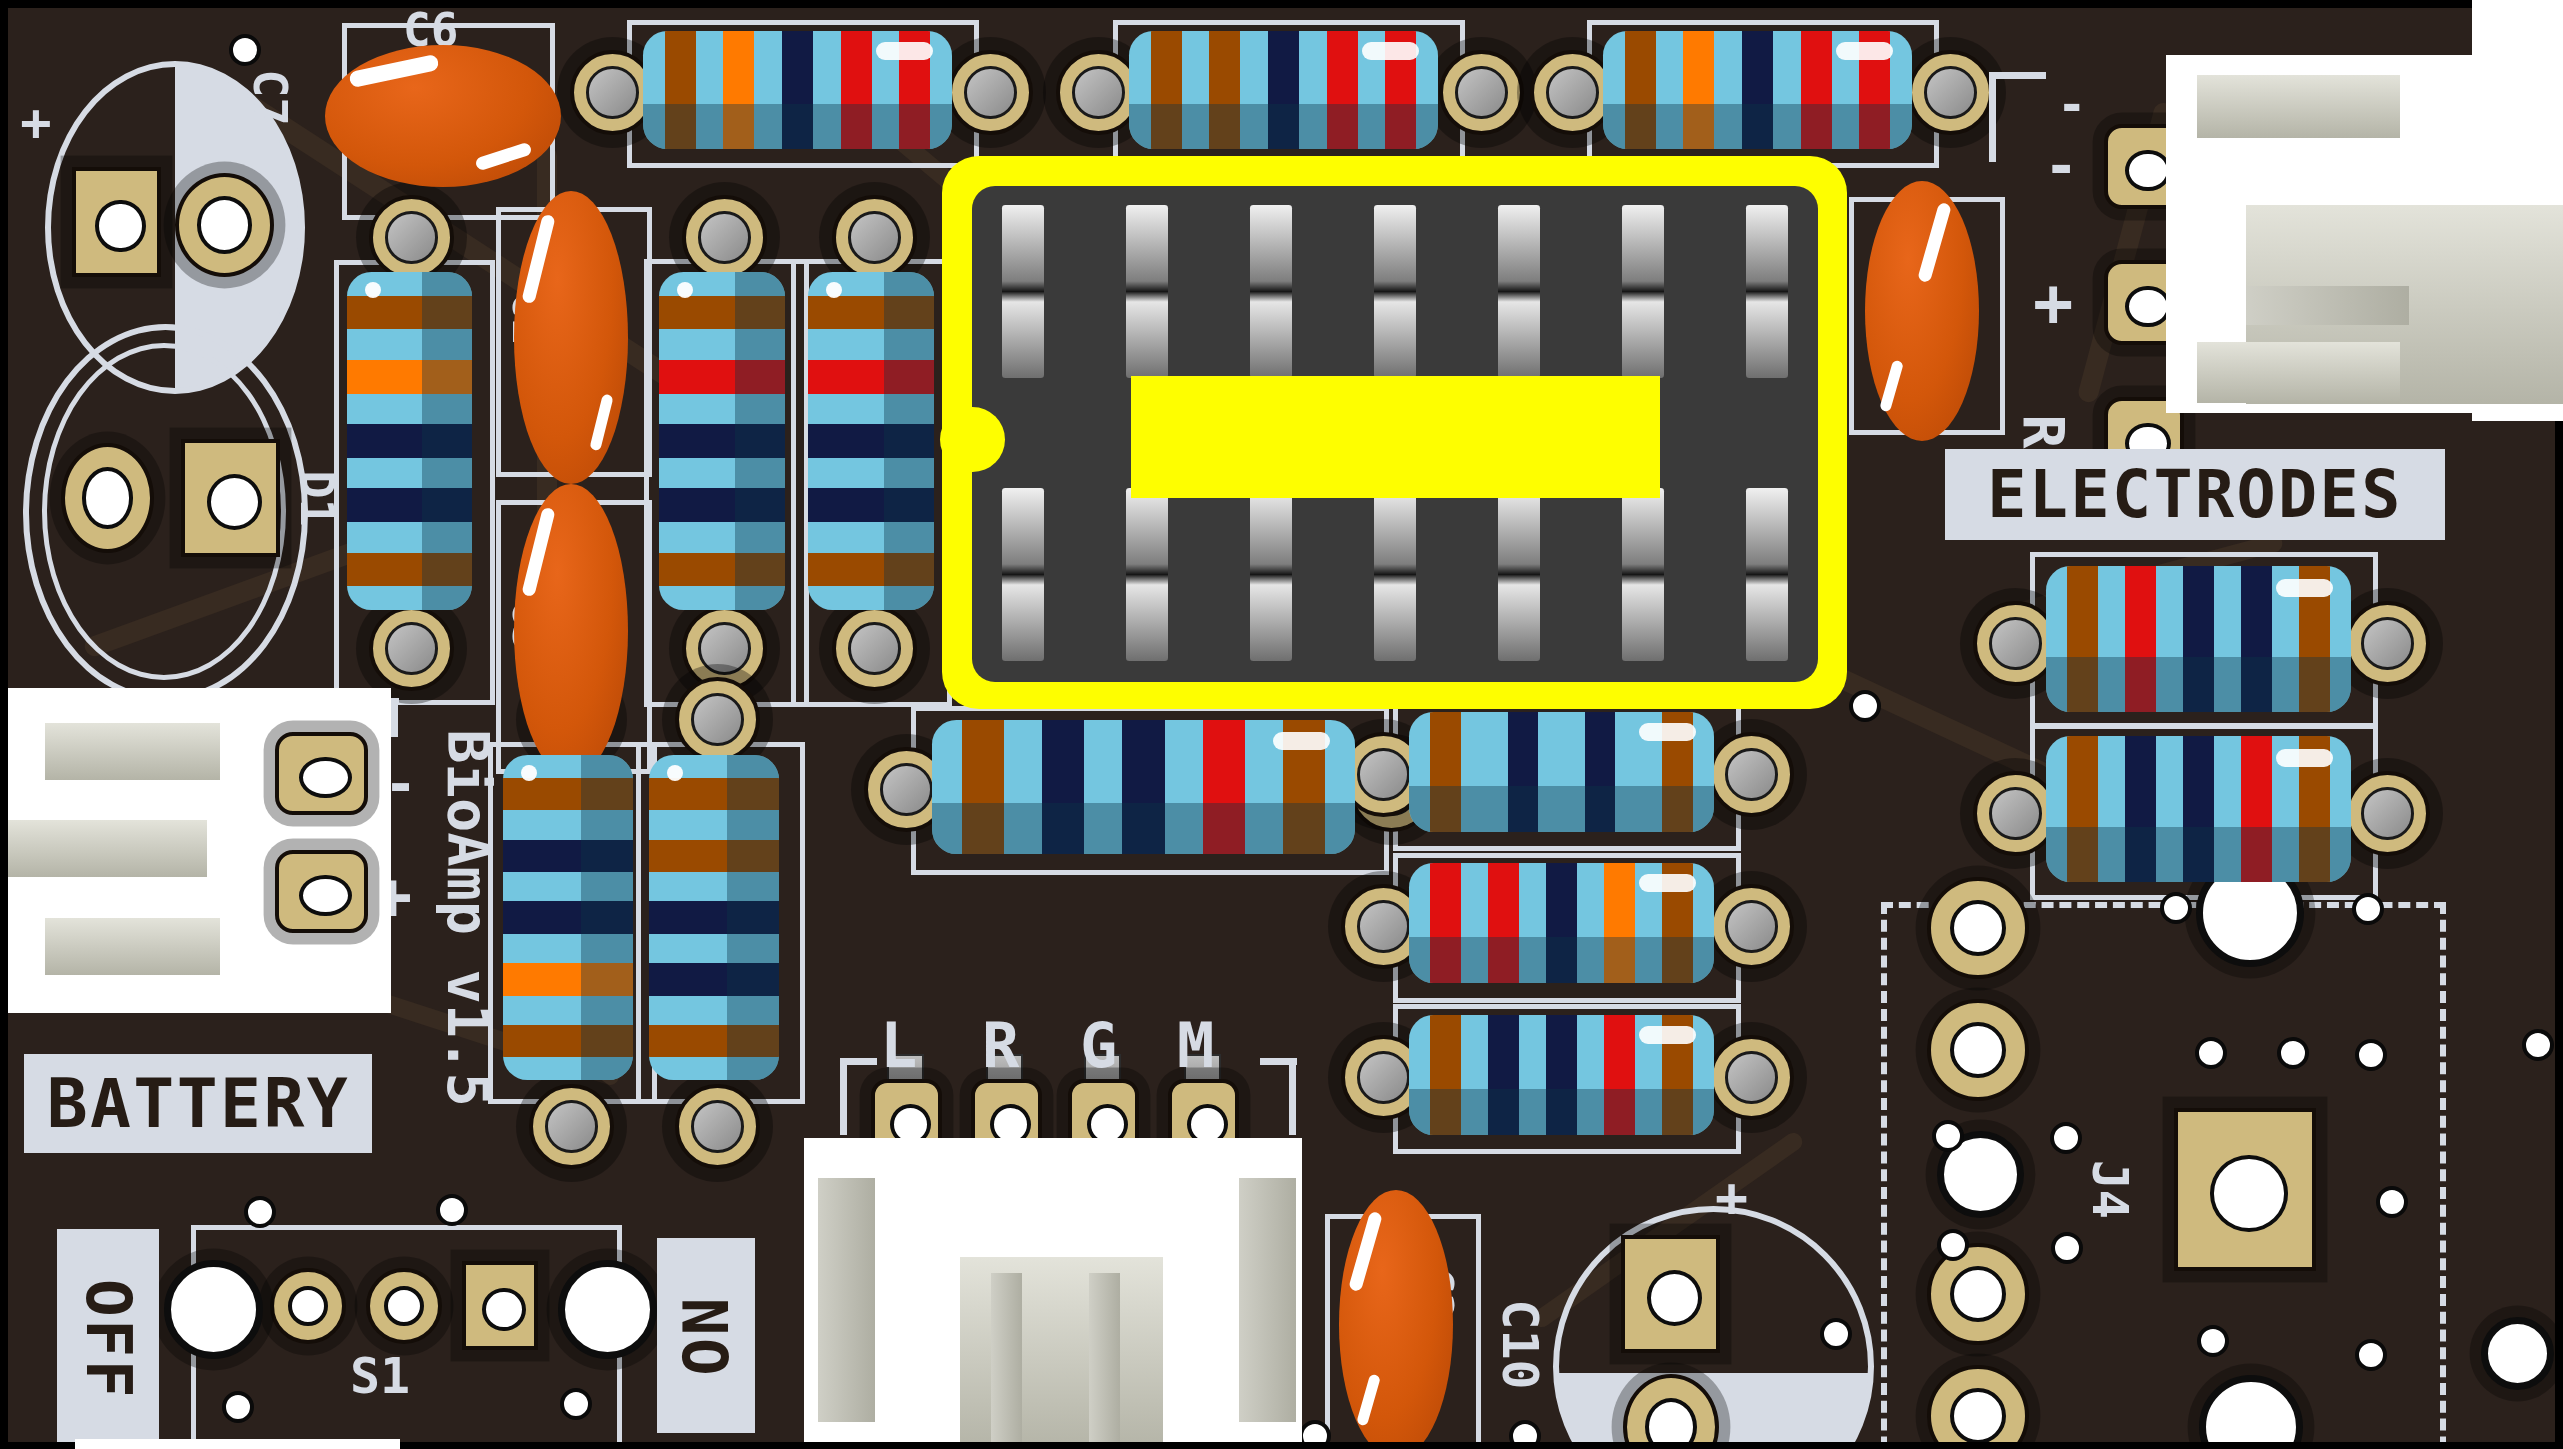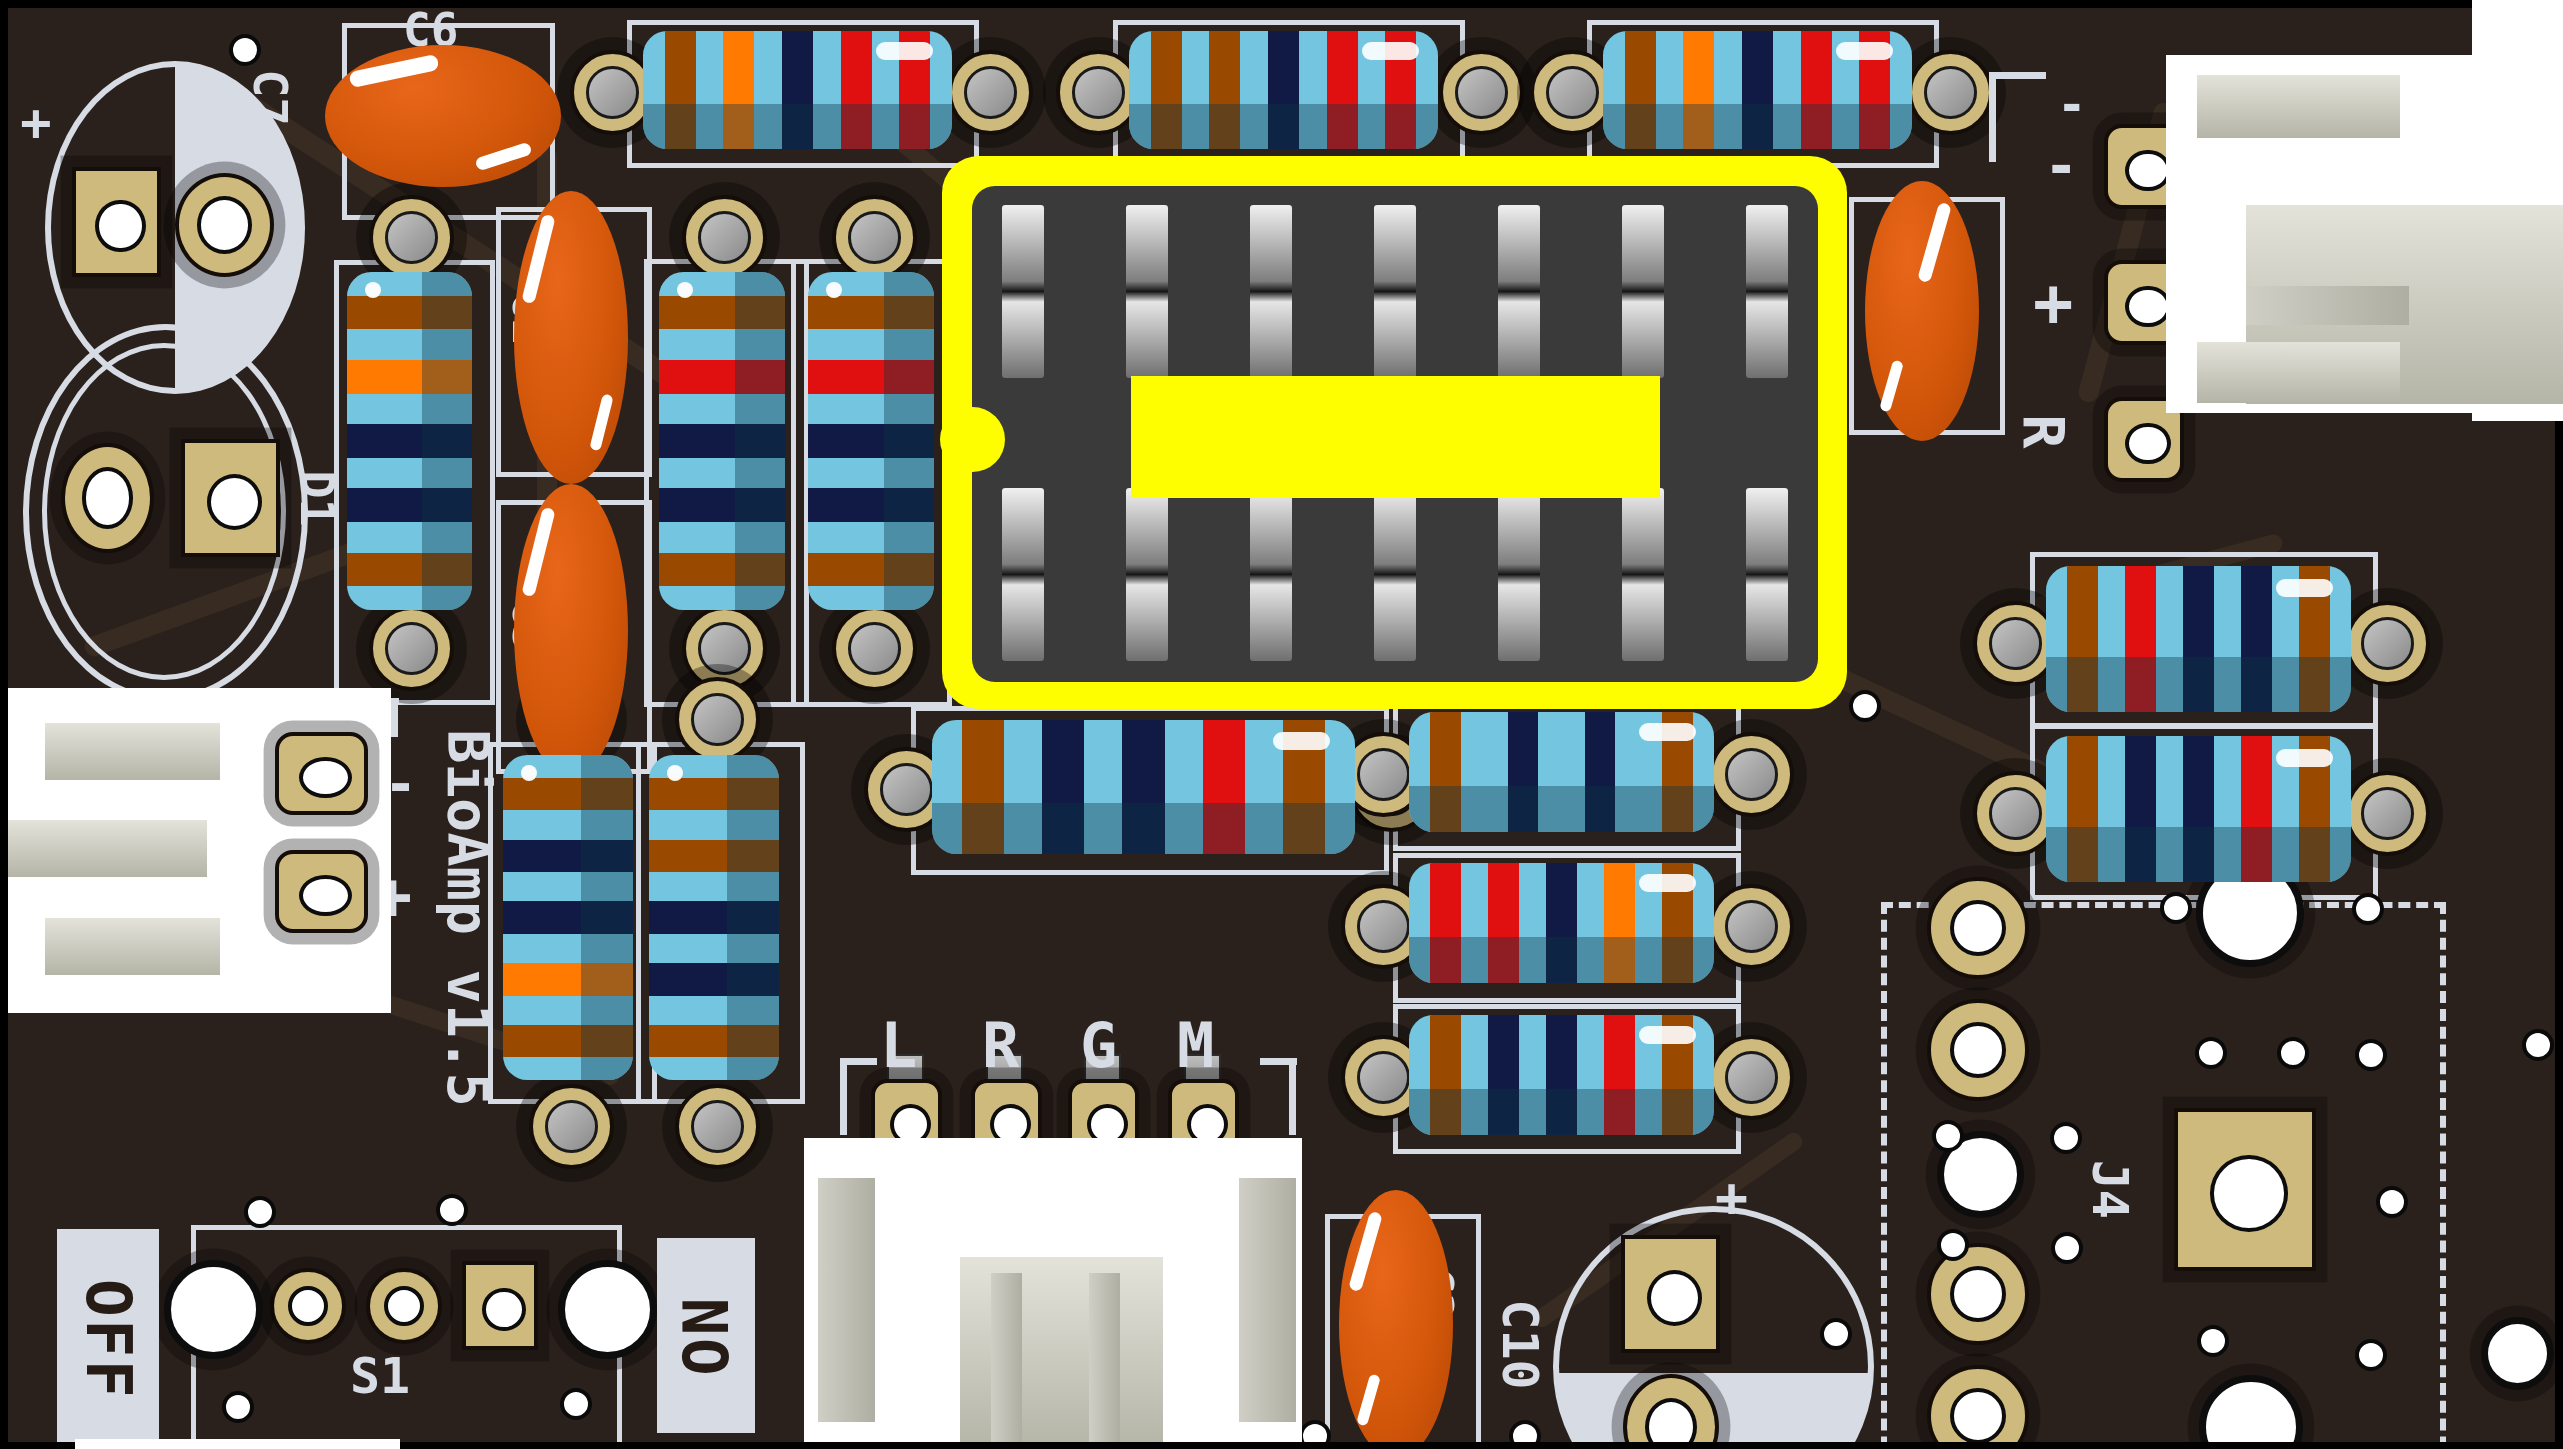--- a/index.html
+++ b/index.html
@@ -299,20 +299,21 @@
   <div class="sqpad" style="left:275px;top:732px;width:85px;height:75px;border-radius:18px;z-index:16;">
       <div class="holew"></div>
     </div>
   <div class="sqpad" style="left:275px;top:850px;width:85px;height:75px;border-radius:18px;z-index:16;">
       <div class="holew"></div>
     </div>
   <div class="silk" style="left:384px;top:757px;font-size:55px;">-</div>
   <div class="silk" style="left:373px;top:864px;font-size:65px;">+</div>
   <div class="silkline" style="left:360px;top:698px;width:39px;height:7.3px;"></div>
   <div class="silkline" style="left:391px;top:698px;width:7.3px;height:39px;"></div>
+  <div class="boxlabel" style="left:24.4px;top:1054px;width:348px;height:99px;font-size:68px;">BATTERY</div>
 
   <div class="silk rot90" style="left:247px;top:893px;width:448px;height:50px;font-size:57px;text-align:center;">BioAmp v1.5</div>
 
   <div class="silkbox" style="left:488px;top:742px;width:159px;height:352px;"></div>
   <div class="rpad" style="left:529px;top:677px;width:77px;height:77px;">
       <div class="pinc"></div>
     </div>
   <div class="rpad" style="left:529px;top:1084px;width:77px;height:77px;">
       <div class="pinc"></div>
     </div>
@@ -421,20 +422,21 @@
   <div class="sqpad" style="left:2104px;top:260px;width:72px;height:77px;border-radius:18px;">
       <div class="holew"></div>
     </div>
   <div class="sqpad" style="left:2104px;top:397px;width:72px;height:77px;border-radius:18px;">
       <div class="holew"></div>
     </div>
   <div class="silk" style="left:2044px;top:137px;font-size:57px;">-</div>
   <div class="silk" style="left:2033px;top:270px;font-size:67px;">+</div>
   <div class="silk rot90" style="left:2018px;top:407px;width:57px;height:49px;font-size:57px;text-align:center;">R</div>
 
+  <div class="boxlabel" style="left:1945px;top:449px;width:500px;height:91px;font-size:65px;">ELECTRODES</div>
 
   <div class="silkbox" style="left:2030px;top:552px;width:338px;height:167px;"></div>
   <div class="rpad" style="left:1973px;top:601px;width:77px;height:77px;">
       <div class="pinc"></div>
     </div>
   <div class="rpad" style="left:2345px;top:601px;width:77px;height:77px;">
       <div class="pinc"></div>
     </div>
   <div class="rbody rbody-h" style="left:2046px;top:566px;width:305px;height:146px;">
       <div class="band" style="background: rgb(154, 74, 0); left: 7%; width: 10%; top: 0px; bottom: 0px;"></div>

